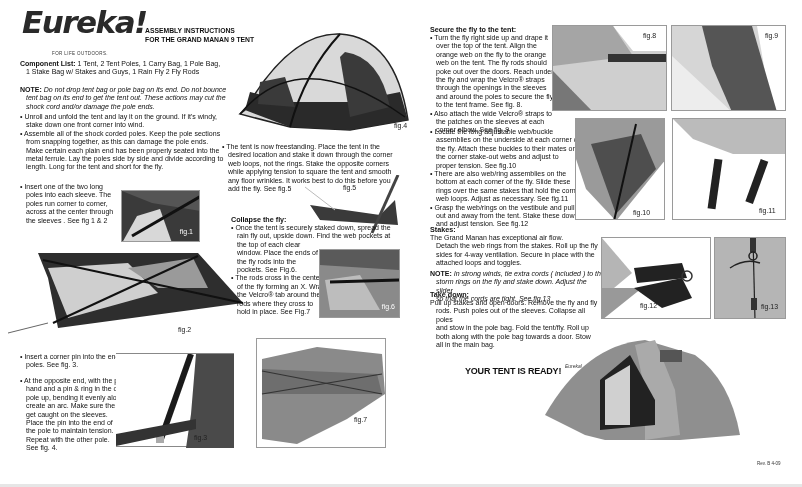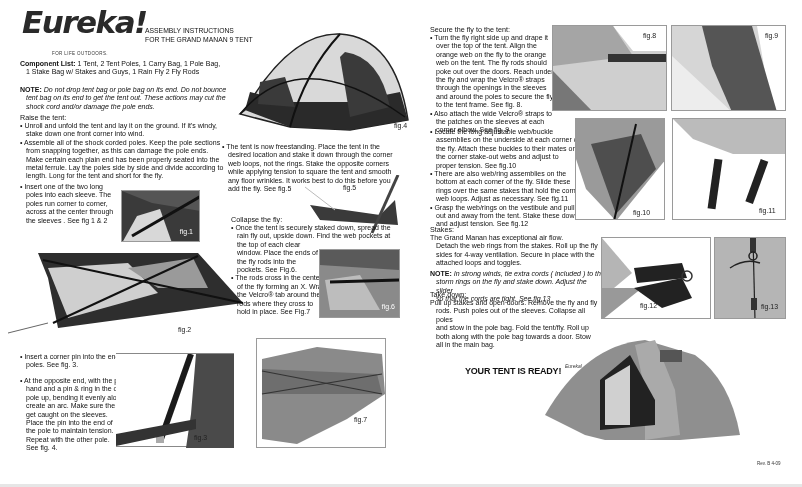--- a/index.html
+++ b/index.html
@@ -1,20 +1,20 @@
 <!DOCTYPE html>
 <html><head>
 <meta charset="utf-8">
 <style>
   * { box-sizing: border-box; margin: 0; padding: 0; }
   html, body { width: 802px; height: 487px; overflow: hidden; background: #ffffff; }
   body { position: relative; font-family: "Liberation Sans", sans-serif; color: #111; font-size: 7px; line-height: 8.6px; }
   .abs { position: absolute; }
   .t { font-size: 7px; line-height: 8.4px; color: #111; }
-  .h { font-weight: normal; font-size: 7.2px; line-height: 9px; }
+  .h { font-weight: bold; font-size: 7.2px; line-height: 9px; }
   .ind { padding-left: 6px; }
   .note { font-style: italic; }
   .figbox { position: absolute; border: 1px solid #9a9a9a; overflow: hidden; background: #e8e8e8; }
   .figlbl { position: absolute; font-size: 7px; color: #222; background: rgba(255,255,255,0); }
   svg { display: block; }
   .logo { font-family: "DejaVu Sans", sans-serif; font-weight: bold; font-style: italic; font-size: 31px; letter-spacing: -1.5px; color: #2a2a2a; }
   .bottom-bar { position: absolute; left: 0; top: 484px; width: 802px; height: 3px; background: #e6e6e6; }
 </style>
 </head>
 <body>
@@ -33,21 +33,20 @@
   <div class="ind">1 Stake Bag w/ Stakes and Guys,  1 Rain Fly   2 Fly Rods</div>
 </div>
 
 <div class="abs t" style="left:20px;top:86px;width:230px;">
   <div><b>NOTE:</b> <span class="note">Do not drop tent bag or pole bag on its end. Do not bounce</span></div>
   <div class="ind note">tent bag on its end to get the tent out. These actions may cut the</div>
   <div class="ind note">shock cord and/or damage the pole ends.</div>
 </div>
 
 <div class="abs t" style="left:20px;top:113px;width:230px;">
-  <div class="h">Raise the tent:</div>
   <div>• Unroll and unfold the tent and lay it on the ground. If it's windy,</div>
   <div class="ind">stake down one front corner into wind.</div>
   <div>• Assemble all of the shock corded poles. Keep the pole sections</div>
   <div class="ind">from snapping together, as this can damage the pole ends.</div>
   <div class="ind">Make certain each plain end has been properly seated into the</div>
   <div class="ind">metal ferrule. Lay the poles side by side and divide according to</div>
   <div class="ind">length. Long for the tent and short for the fly.</div>
 </div>
 <div class="abs t" style="left:20px;top:183px;width:110px;">
   <div>• Insert one of the two long</div>

